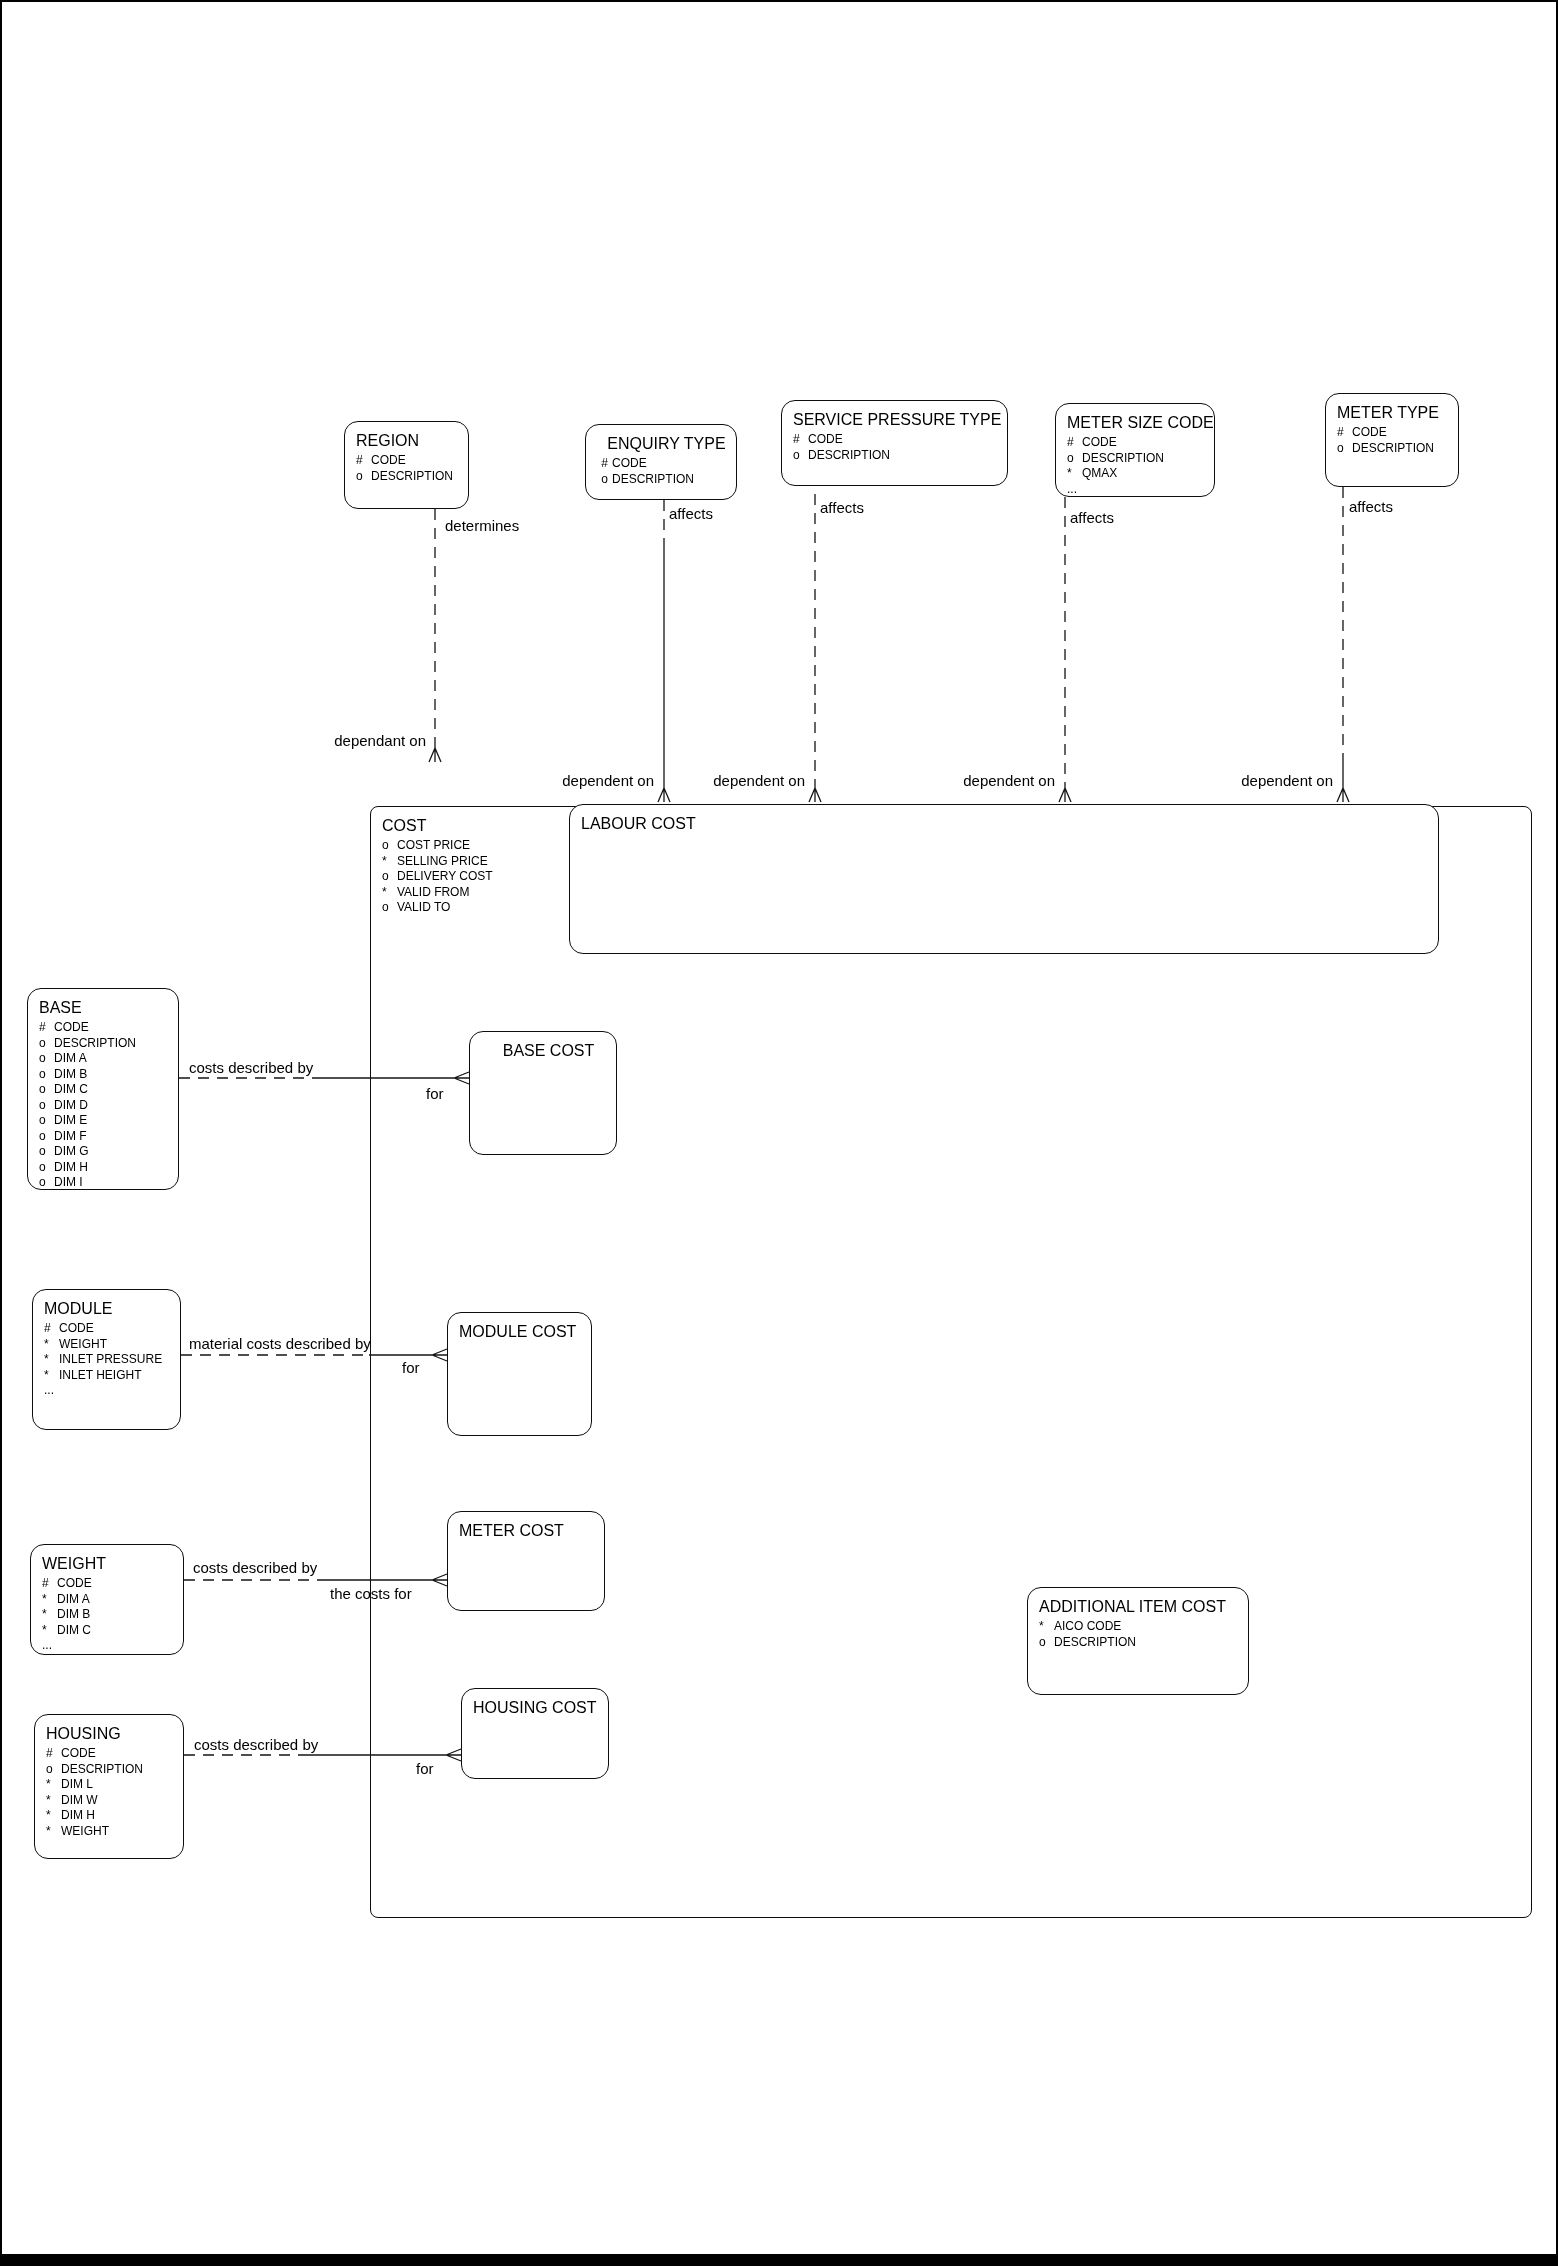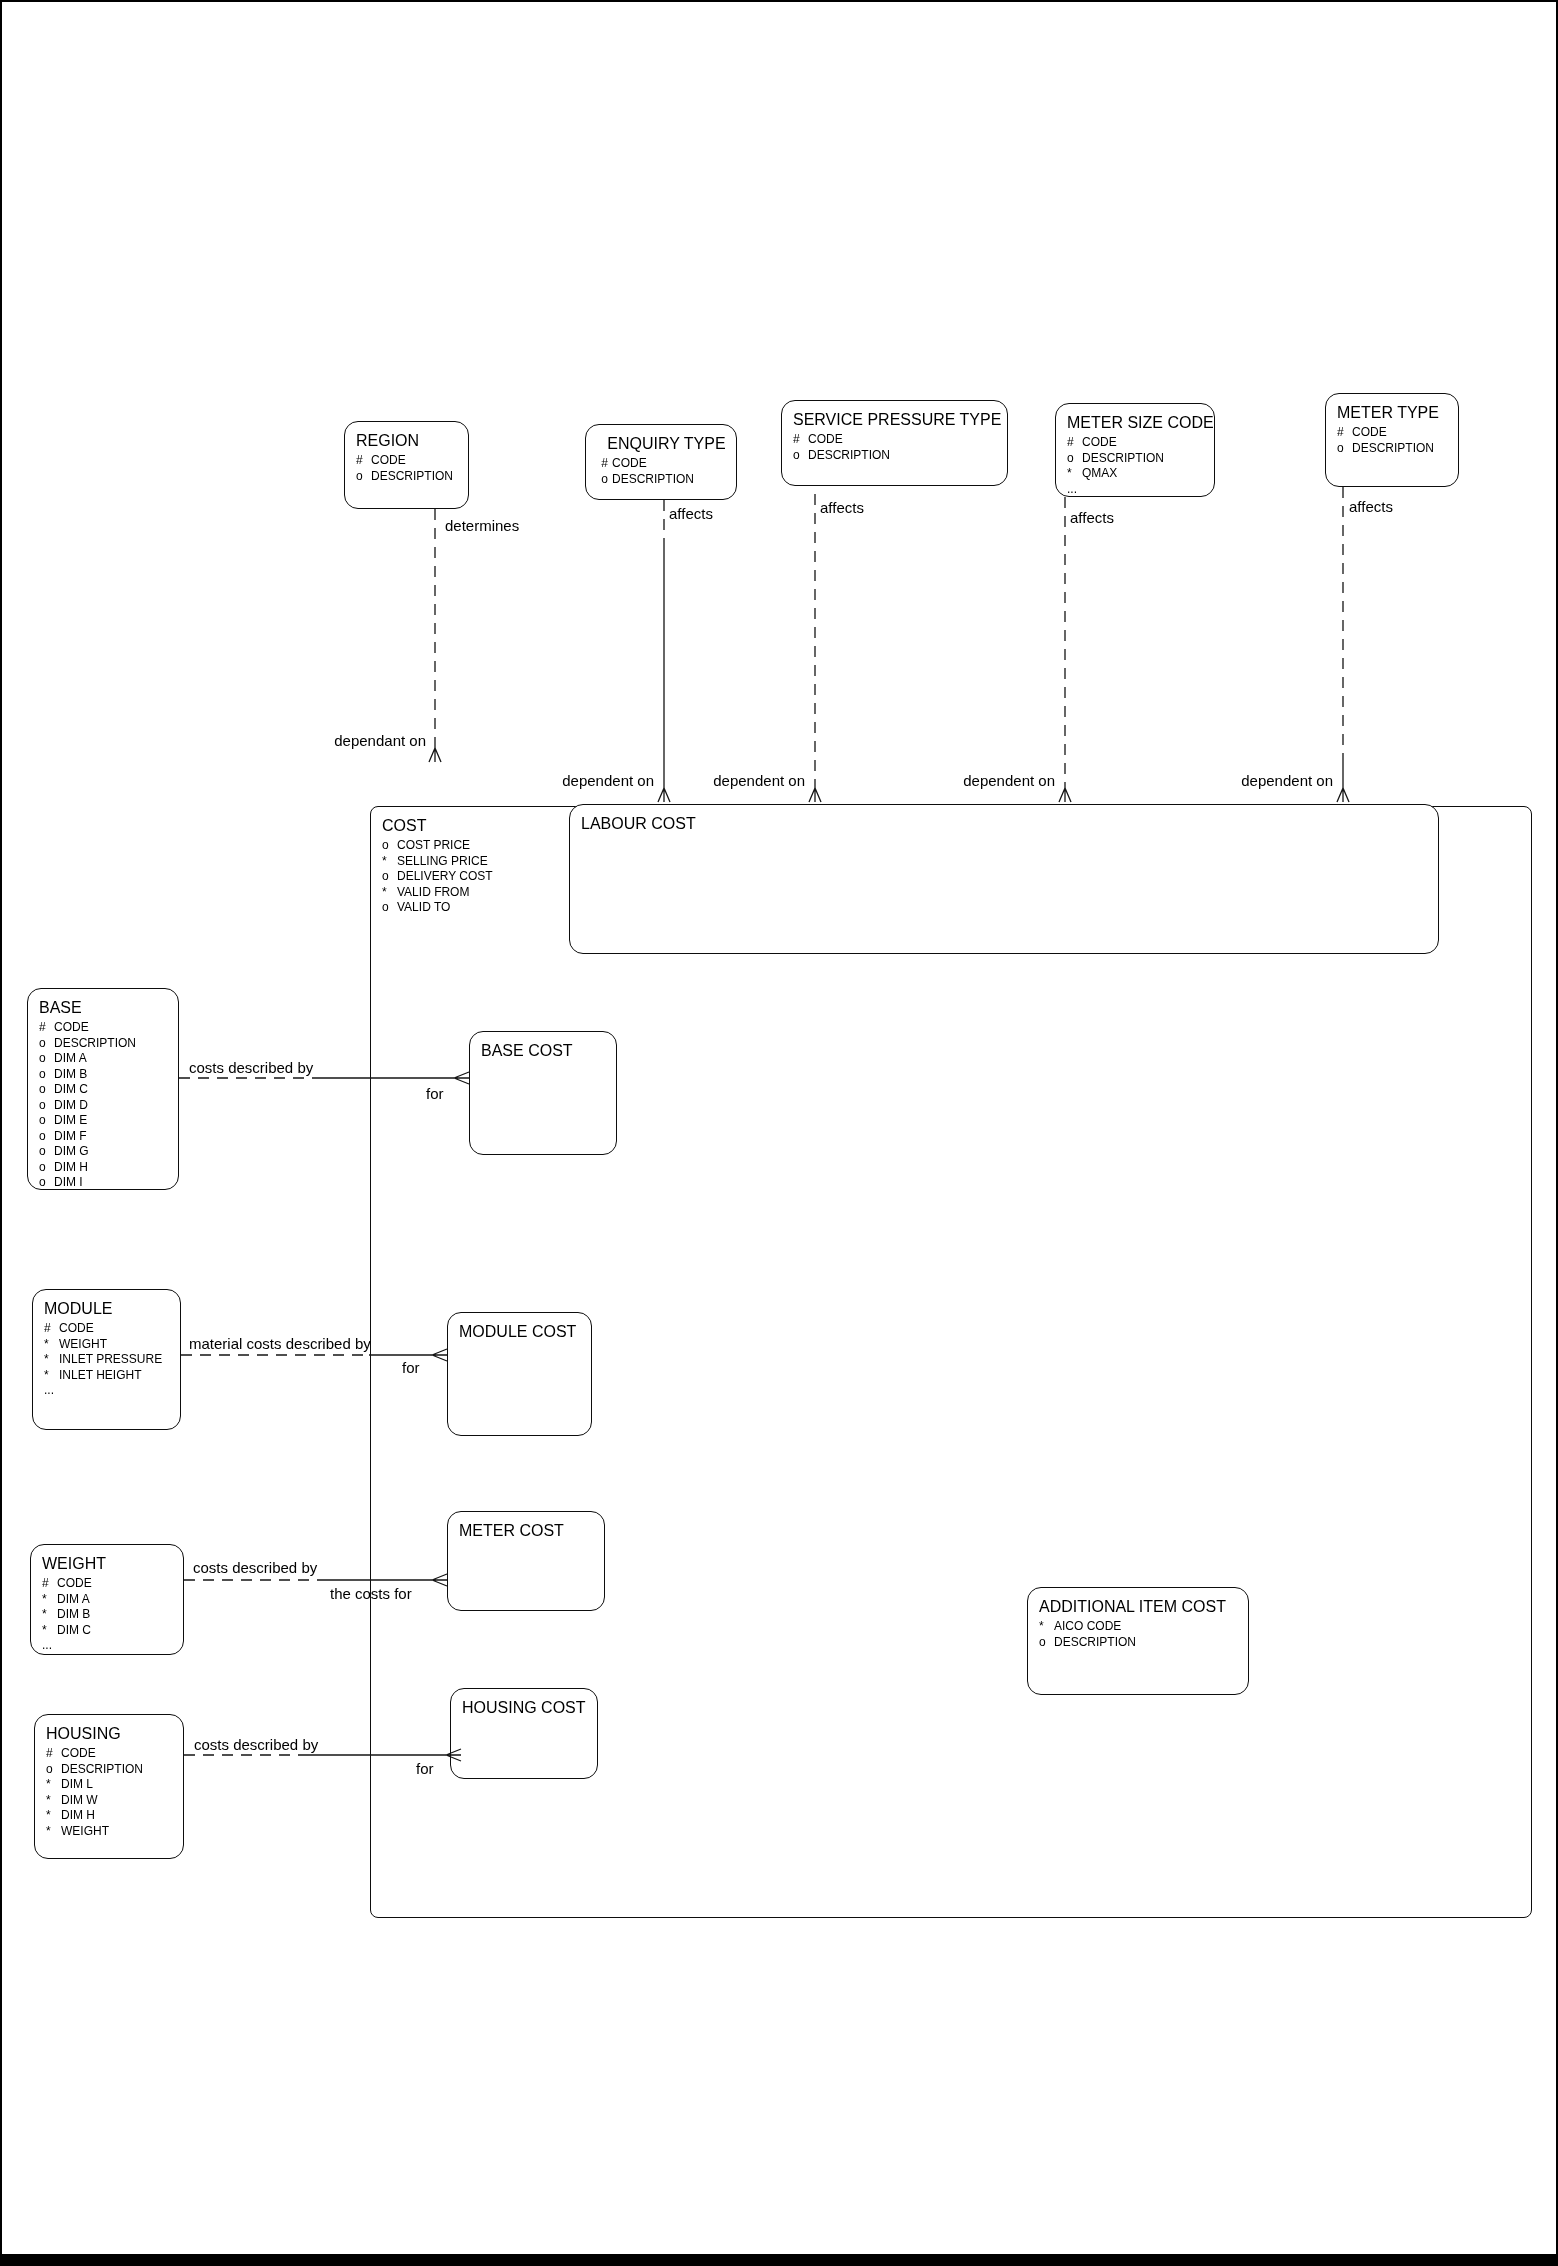--- a/index.html
+++ b/index.html
@@ -53,33 +53,33 @@
           <span class="pre">o</span>
           <span>VALID TO</span>
         </div>
       </div>
   </div>
 
   <div class="ebox" style="left:567px; top:802px; width:870px; height:150px;">
     <div class="box-title">LABOUR COST</div>
   </div>
 
-  <div class="ebox" style="left:467px; top:1029px; width:148px; height:124px;">
+  <div class="ebox" style="left:467px; top:1029px; width:148px; height:124px;text-align:center;">
     <div class="box-title">BASE COST</div>
   </div>
 
   <div class="ebox" style="left:445px; top:1310px; width:145px; height:124px;">
     <div class="box-title">MODULE COST</div>
   </div>
 
   <div class="ebox" style="left:445px; top:1509px; width:158px; height:100px;">
     <div class="box-title">METER COST</div>
   </div>
 
-  <div class="ebox" style="left:448px; top:1686px; width:148px; height:91px;">
+  <div class="ebox" style="left:459px; top:1686px; width:148px; height:91px;">
     <div class="box-title">HOUSING COST</div>
   </div>
 
   <div class="ebox" style="left:1025px; top:1585px; width:222px; height:108px;">
     <div class="box-title">ADDITIONAL ITEM COST</div>
     <div class="attrs">
         <div class="attr">
           <span class="pre">*</span>
           <span>AICO CODE</span>
         </div>

